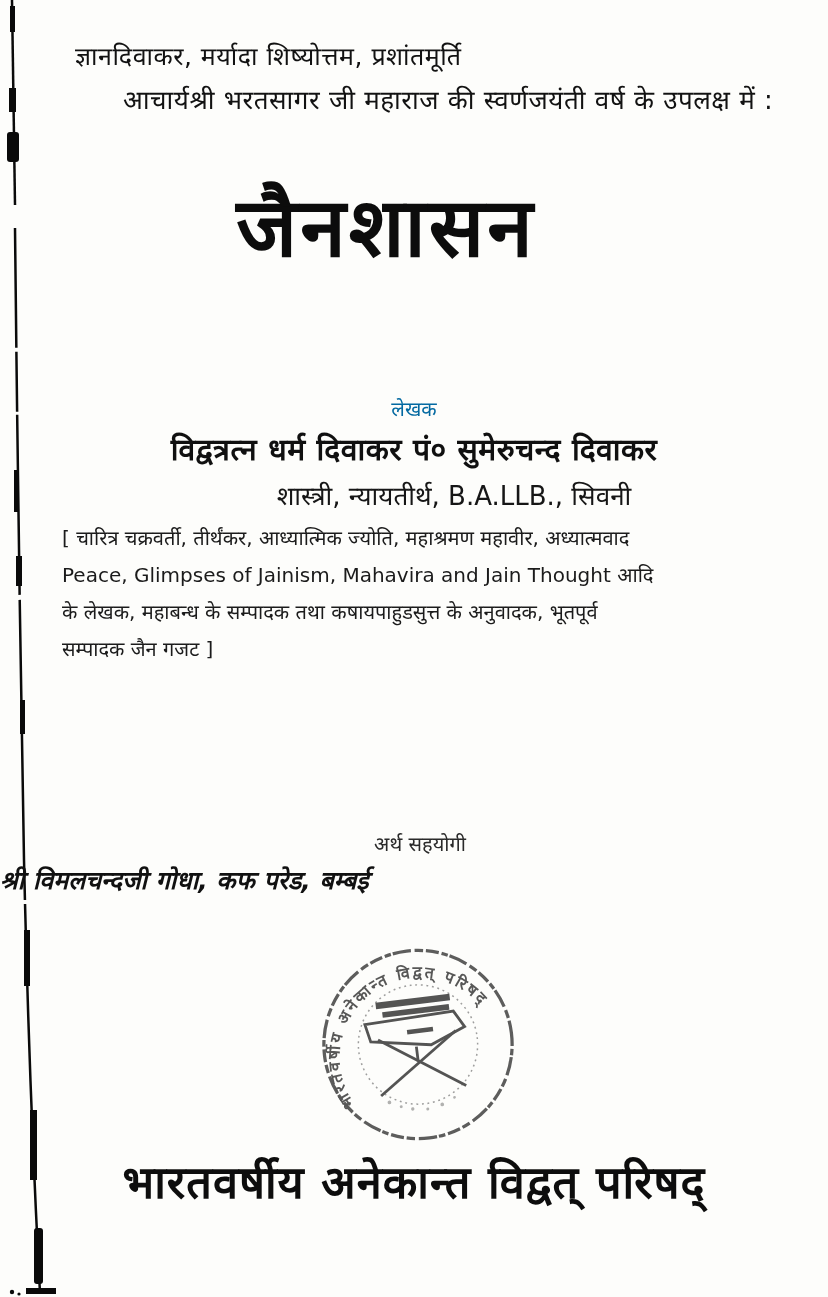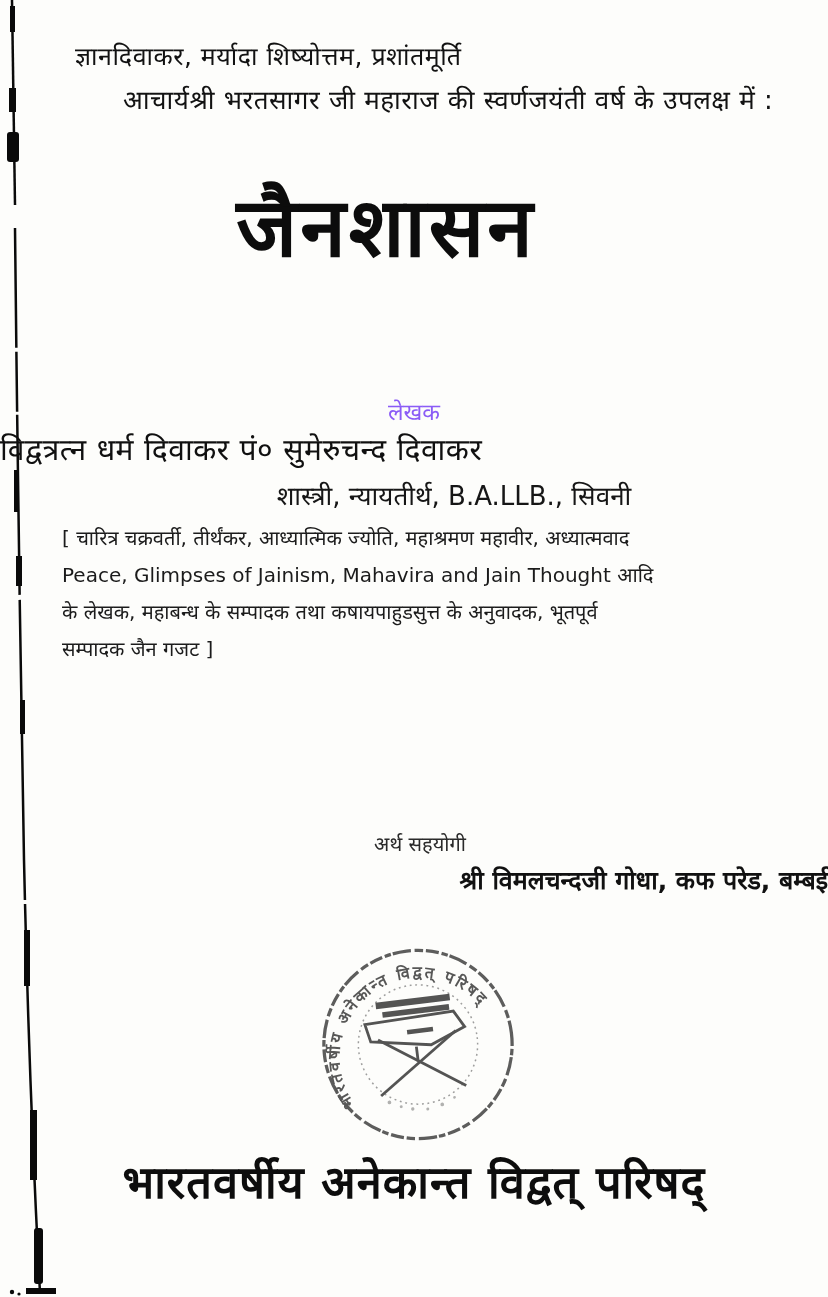--- a/index.html
+++ b/index.html
@@ -38,27 +38,28 @@
     font-size: 82px;
     font-weight: 900;
     letter-spacing: 3px;
     color: #0c0c0c;
   }
 
   
   .author-label {
     left: 0; top: 395px; width: 100%;
     text-align: center;
-    font-size: 23px;
-    color: #8b5cf6;
+    font-size: 20px;
+    color: #0369a1;
   }
   .author-name {
     left: 0; top: 428px; width: 100%;
+    text-align: center;
     font-size: 30px;
-    font-weight: normal;
+    font-weight: bold;
     letter-spacing: 0.5px;
     color: #101010;
   }
   .author-degrees {
     left: 0; top: 477px; width: 100%;
     text-align: center;
     transform: translateX(40px);
     font-size: 26px;
     color: #161616;
   }
@@ -75,24 +76,25 @@
   
   .sponsor-label {
     left: 0; top: 830px; width: 100%;
     text-align: center;
     transform: translateX(6px);
     font-size: 20px;
     color: #2a2a2a;
   }
   .sponsor-name {
     left: 0; top: 862px; width: 100%;
-    text-align: right;
+    text-align: left;
     font-size: 25px;
     font-weight: bold;
     color: #111;
+    font-style: italic;
   }
 
   
   .seal {
     left: 308px; top: 942px;
     width: 220px; height: 205px;
     transform: rotate(-7deg);
     opacity: 0.82;
   }
 

